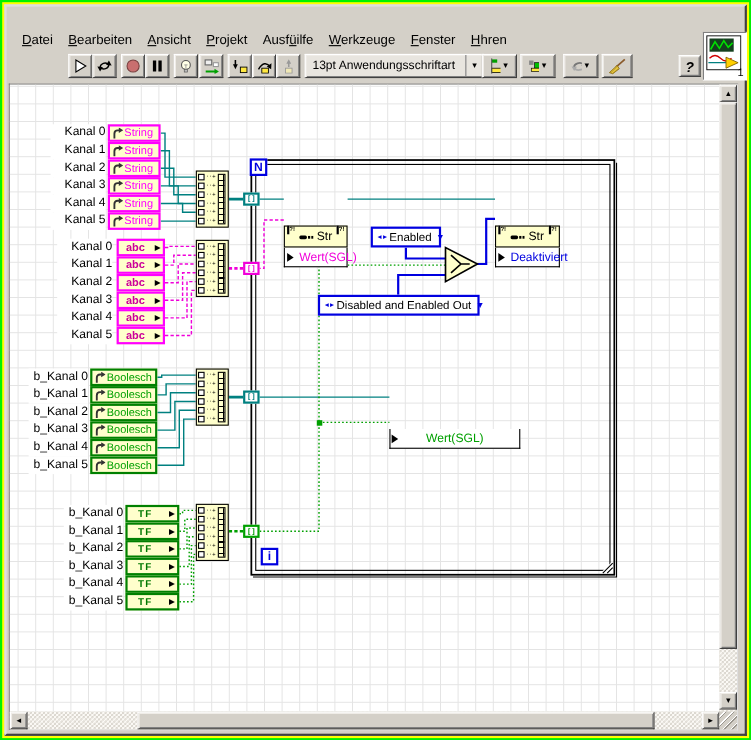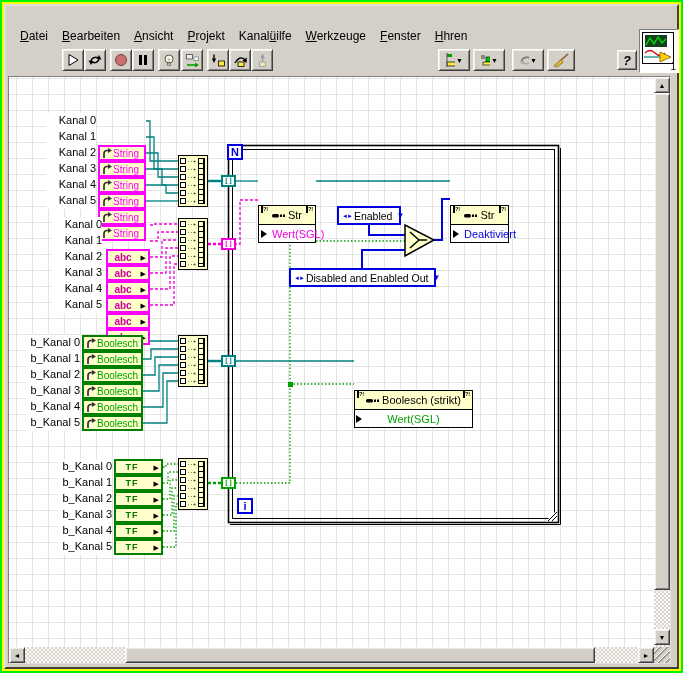--- a/index.html
+++ b/index.html
@@ -51,21 +51,21 @@
   .hsb{position:absolute;left:0;top:570px;width:645px;height:16px;}
   .sbtn{position:absolute;width:16px;height:16px;display:flex;align-items:center;justify-content:center;font-size:7px;color:#000;}
   .thumb{position:absolute;}
   .corner{position:absolute;left:645px;top:570px;width:16px;height:16px;background:#d4d0c8;background-image:repeating-linear-gradient(135deg,transparent 0 3px,#fff 3px 4px,#9a968e 4px 5px);}
 
   
   .io-group{position:absolute;inset:0;pointer-events:none;}
   .io-row{position:absolute;left:0;height:16px;width:260px;pointer-events:auto;}
   .io-label{position:absolute;top:0;height:16px;line-height:15px;font-size:11px;color:#000;background:#fff;text-align:right;white-space:nowrap;}
   .io-box{position:absolute;top:0;height:16px;box-sizing:border-box;background:var(--node-fill,#ffffcc);display:flex;align-items:center;padding:0 2px;}
-  .io-box.string{border:2px solid var(--acc-str,#ff00ff);margin-top:32px;}
+  .io-box.string{border:2px solid var(--acc-str,#ff00ff);}
   .io-box.bool{border:2px solid var(--acc-bool,#008000);}
   .io-box .bx-text{font-size:10px;font-weight:normal;white-space:nowrap;}
   .io-box.string .bx-text{color:var(--acc-str,#ff00ff);}
   .io-box.bool .bx-text{color:#00a000;}
   .io-box.ctl .bx-text{font-weight:bold;margin:0 auto;}
   .io-box.string.ctl .bx-text{color:#cc0099;}
   .io-box.bool.ctl .bx-text{color:#007800;font-size:9px;letter-spacing:1px;}
   .term-arrow{margin-left:auto;font-size:7px;color:#000;font-style:normal;line-height:1;}
   .ref-icon{flex:none;margin-right:1px;}
 
@@ -112,21 +112,21 @@
 <div id="yellowframe"></div>
 <div id="window">
 <div id="wincontent">
 
 
   <div class="menubar">
     <span class="mitem"><span></span><span class="mn">D</span><span>atei</span></span>
     <span class="mitem"><span></span><span class="mn">B</span><span>earbeiten</span></span>
     <span class="mitem"><span></span><span class="mn">A</span><span>nsicht</span></span>
     <span class="mitem"><span></span><span class="mn">P</span><span>rojekt</span></span>
-    <span class="mitem"><span>Kanal</span><span class="mn">ü</span><span>ilfe</span></span>
+    <span class="mitem"><span>Ausf</span><span class="mn">ü</span><span>ilfe</span></span>
     <span class="mitem"><span></span><span class="mn">W</span><span>erkzeuge</span></span>
     <span class="mitem"><span></span><span class="mn">F</span><span>enster</span></span>
     <span class="mitem"><span></span><span class="mn">H</span><span>hren</span></span>
   </div>
 
   <div class="toolbar">
     <button class="tbtn btn3d" style="left:54px">
       <svg width="14" height="14">
               <polygon points="3,1.5 3,12.5 12,7" fill="#fff" stroke="#000"></polygon>
             </svg>
@@ -180,20 +180,26 @@
             </svg>
           </button>
     <button class="tbtn btn3d" style="left:243px">
       <svg width="15" height="14">
               <rect x="4.5" y="9" width="6" height="4.5" fill="#efe7b5" stroke="#999" stroke-width="0.8"></rect>
               <path d="M7.5 8 L7.5 4" stroke="#999" stroke-width="1.4"></path>
               <polygon points="5.3,5 7.5,0.8 9.7,5" fill="#999"></polygon>
             </svg>
           </button>
 
+    <div class="fontsel btn3d">
+      <span class="ftxt">13pt Anwendungsschriftart</span>
+      <span class="fdd">
+              <span>▼</span>
+            </span>
+    </div>
 
     <button class="tbdd btn3d" style="left:430px">
       <svg width="16" height="14">
               <rect x="2" y="1" width="5" height="3" fill="#00a000"></rect>
               <rect x="2" y="9" width="9" height="4" fill="#ffe840" stroke="#000" stroke-width="0.7"></rect>
               <path d="M2 0 V14" stroke="#555"></path>
             </svg>
             <span class="dda">▼</span>
           </button>
     <button class="tbdd btn3d" style="left:465px">
@@ -608,30 +614,20 @@
             <span>Str</span>
             <span class="pn-corner r"><span class="pg"></span>?!</span>
           </div>
           <div class="pn-prop">
                   <i class="pn-in"></i>
                   <span style="color:var(--wire-enum,#0000e0)">Deaktiviert</span>
                 </div>
         </div>
 
         <div class="pnode" style="left:354px;top:358px;width:119px">
-          <div class="pn-head">
-            <span class="pn-corner l"><span class="pg"></span>?!</span>
-            <svg width="13" height="9">
-                    <rect y="3" width="7" height="3.5" rx="1.5" fill="#000"></rect>
-                    <rect x="8" y="3.5" width="2" height="2.5" fill="#000"></rect>
-                    <rect x="11" y="3.5" width="2" height="2.5" fill="#000"></rect>
-                  </svg>
-            <span>Boolesch (strikt)</span>
-            <span class="pn-corner r"><span class="pg"></span>?!</span>
-          </div>
           <div class="pn-prop ctr">
                   <i class="pn-in" style="position:absolute;left:2px"></i>
                   <span style="color:var(--wire-bool,#00a000)">Wert(SGL)</span>
                 </div>
         </div>
 
         <div class="enum" style="left:337px;top:208px;width:64px">
           <i class="enum-glyph">◄►</i>
           <span>Enabled</span>
           <i class="enum-dd">▼</i>

